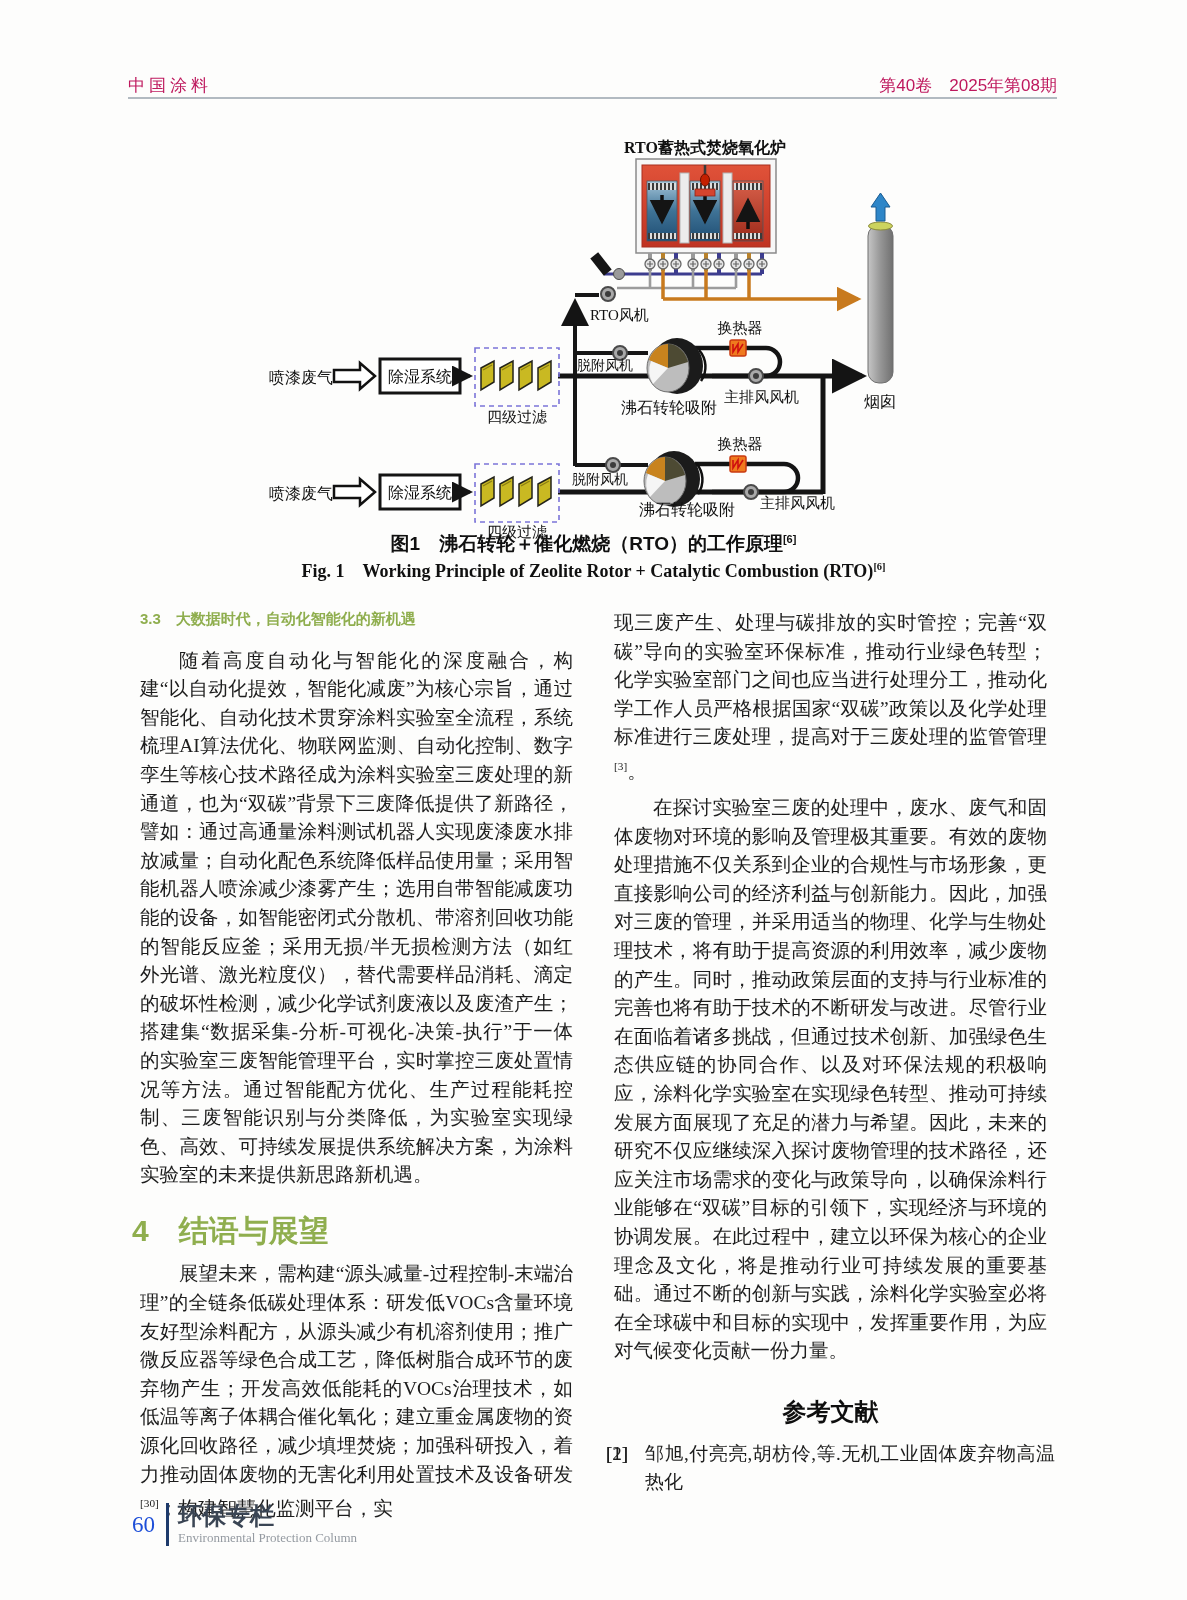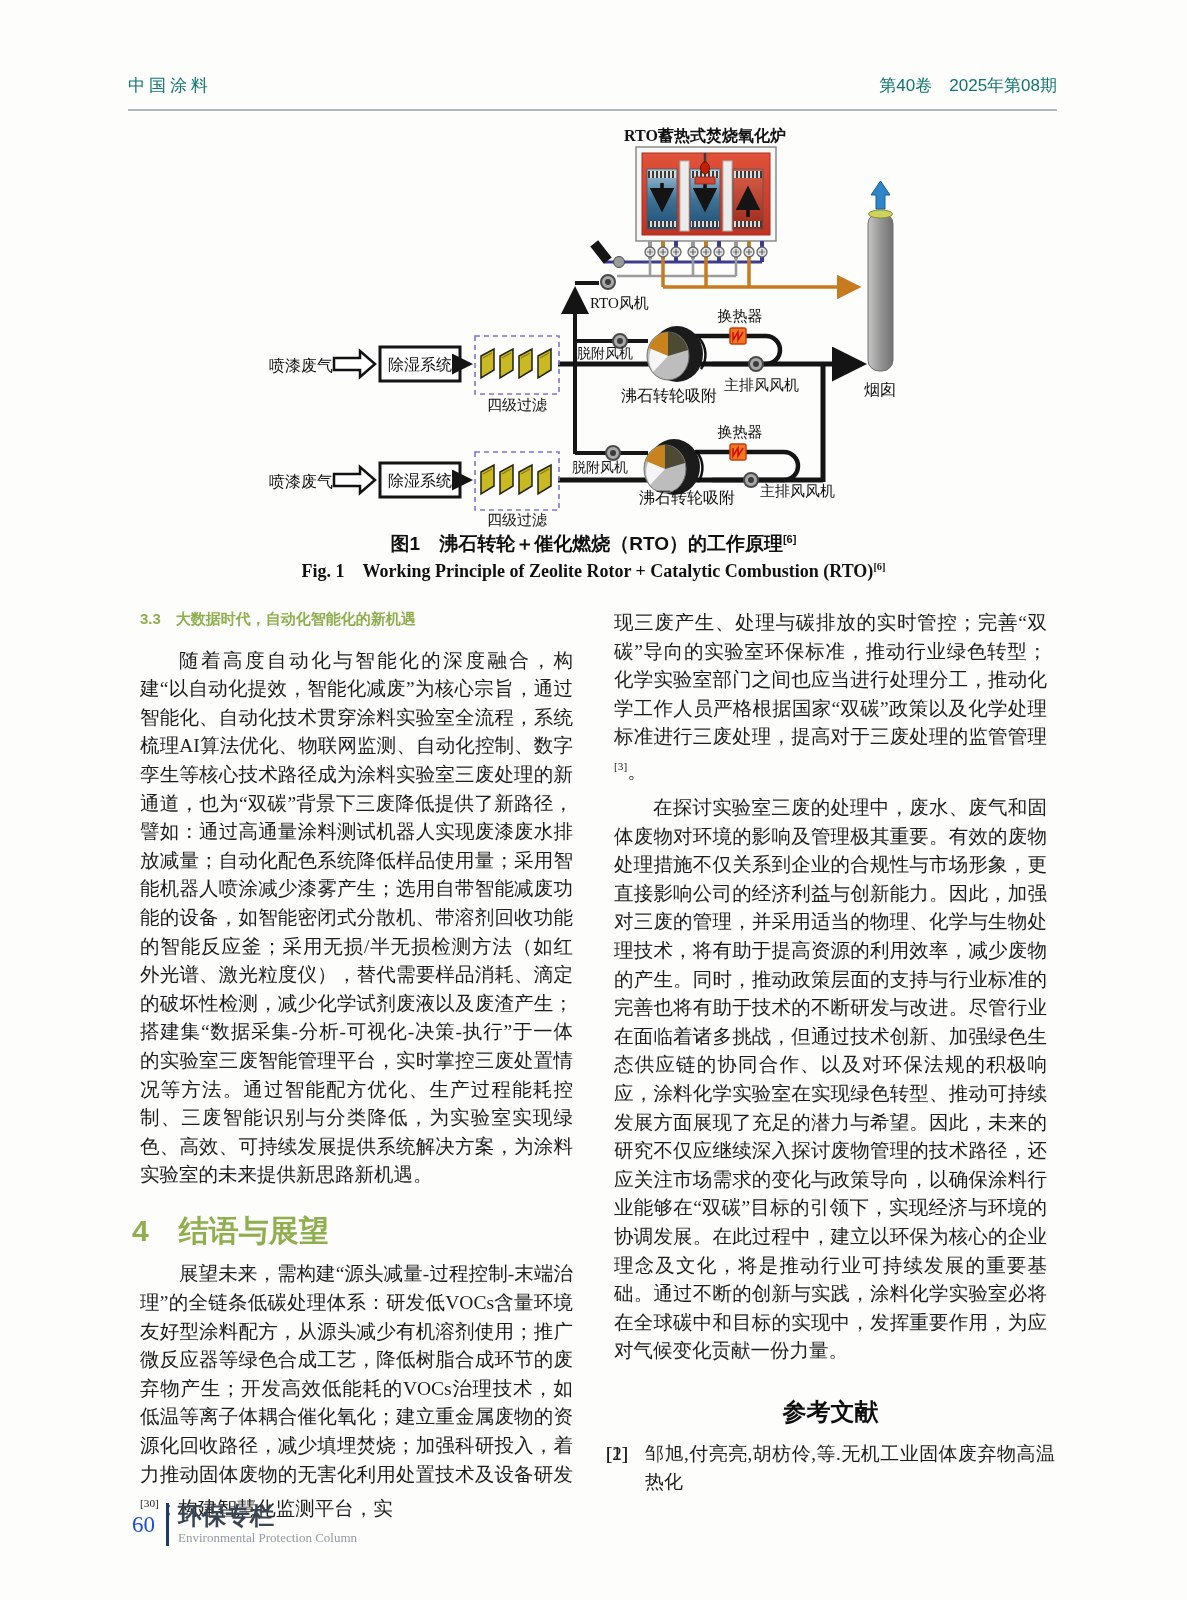--- a/index.html
+++ b/index.html
@@ -1,26 +1,26 @@
 <!DOCTYPE html>
 <html><head>
 <meta charset="utf-8">
 <style>
   html,body{margin:0;padding:0;background:#9a9a9a;}
   .page{position:relative;width:1187px;height:1600px;margin:0 auto;background:#fdfdfc;
         font-family:"Liberation Serif","DejaVu Serif",serif;color:#1d1d1d;overflow:hidden;}
 
   
   .header{position:absolute;left:128px;right:130px;top:74px;display:flex;justify-content:space-between;
-          align-items:flex-end;font-size:17px;color:#0f766e;padding-bottom:12px;
+          align-items:flex-end;font-size:17px;color:#be185d;
           border-bottom:2px solid #b2bac1;font-family:"Liberation Sans",sans-serif;}
   .header .jname{letter-spacing:4px;}
 
   
-  .diagram{position:absolute;left:268px;top:124px;width:652px;height:404px;}
+  .diagram{position:absolute;left:268px;top:136px;width:652px;height:404px;}
   .diagram svg{width:100%;height:100%;display:block;}
   .dlabel{font-family:"Liberation Serif",serif;fill:#111;}
 
   
   .caption{position:absolute;left:133px;top:531px;width:921px;text-align:center;color:#101010;}
   .cap-cn{font-family:"Liberation Sans",sans-serif;font-weight:bold;font-size:19px;}
   .cap-en{font-family:"Liberation Serif",serif;font-weight:bold;font-size:18px;margin-top:2px;}
   sup{font-size:0.58em;}
 
   

